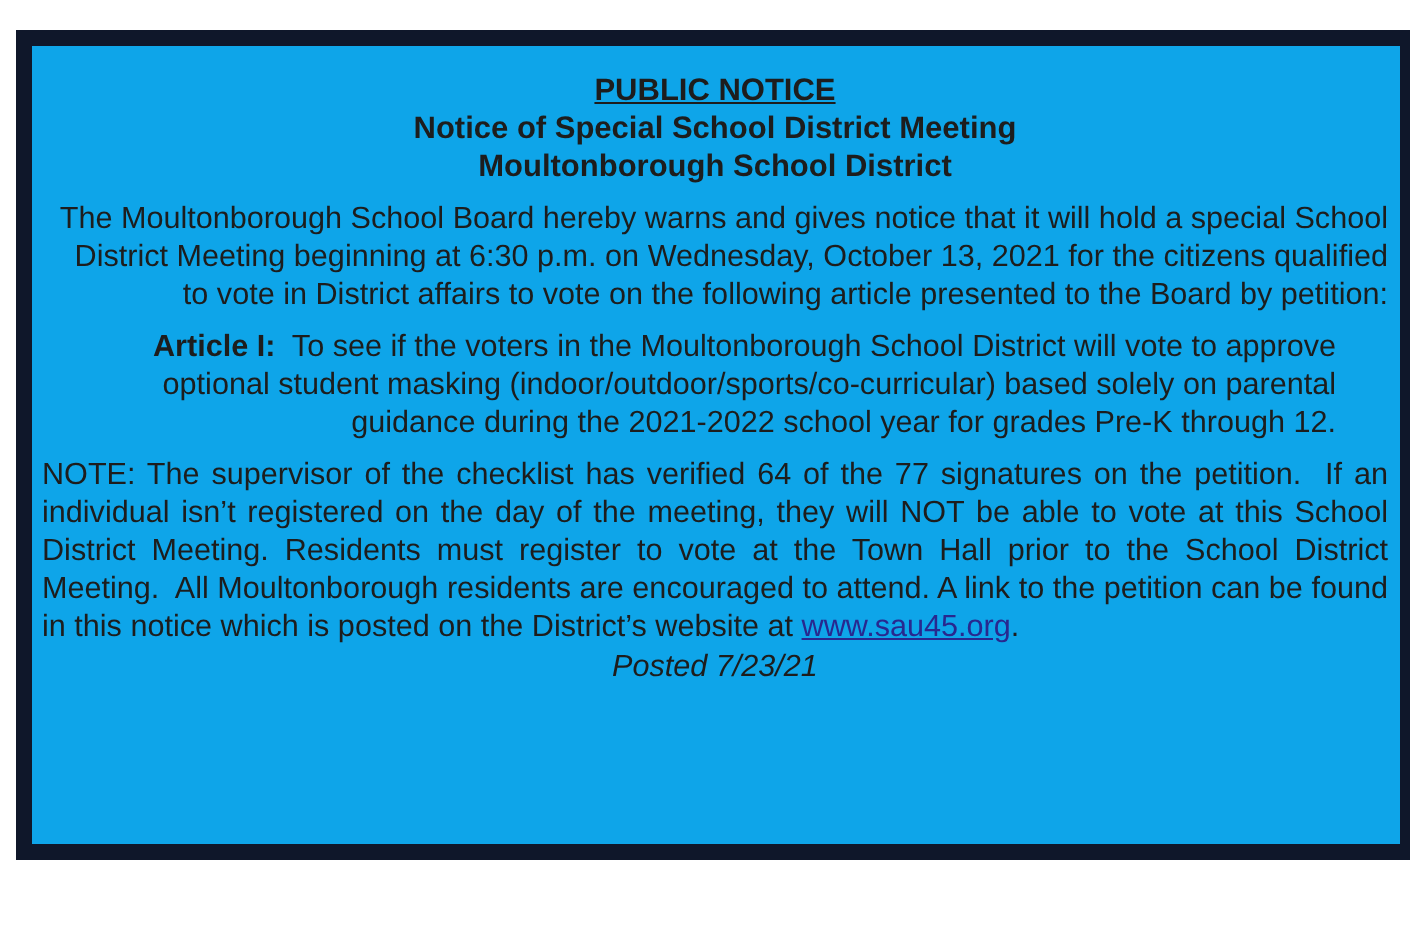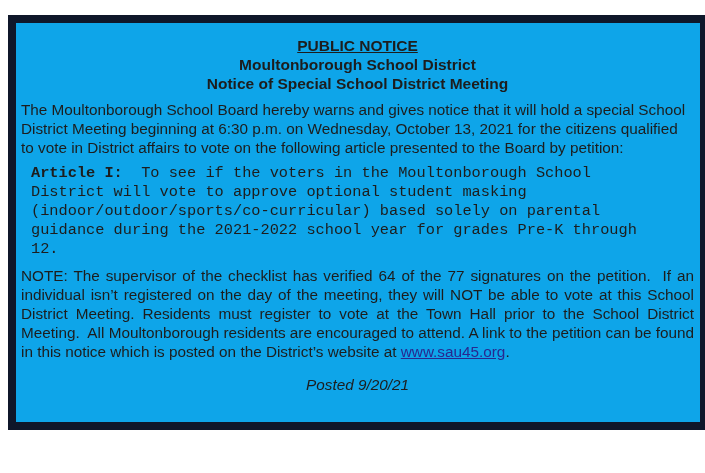--- a/index.html
+++ b/index.html
@@ -36,55 +36,54 @@
   .title {
     font-weight: bold;
     text-decoration: underline;
   }
   .bold { font-weight: bold; }
   .para {
     margin: 0 0 7px 0;
     font-size: 15.3px;
     line-height: 19px;
     white-space: pre-wrap;
-    text-align: left;
+    text-align: right;
   }
   .article {
     margin-left: 10px;
     margin-right: 26px;
-    font-family: Liberation Mono, monospace;
   }
   .note {
     text-align: justify;
-    margin-bottom: 14px;
+    margin-bottom: 1px;
   }
   .link {
     color: #28288f;
     text-decoration: underline;
     cursor: pointer;
   }
   .posted {
     margin: 0;
     text-align: center;
     font-style: italic;
     font-size: 15.3px;
     line-height: 19px;
   }
 </style>
 </head>
 <body>
 
 <div class="sheet">
   <div class="header">
     <div class="h-line title">PUBLIC NOTICE</div>
+    <div class="h-line bold">Notice of Special School District Meeting</div>
     <div class="h-line bold">Moultonborough School District</div>
-    <div class="h-line bold">Notice of Special School District Meeting</div>
   </div>
 
   <p class="para">The Moultonborough School Board hereby warns and gives notice that it will hold a special School District Meeting beginning at 6:30 p.m. on Wednesday, October 13, 2021 for the citizens qualified to vote in District affairs to vote on the following article presented to the Board by petition:</p>
 
   <p class="para article"><span class="bold">Article I:</span><span>  To see if the voters in the Moultonborough School District will vote to approve optional student masking (indoor/outdoor/sports/co-curricular) based solely on parental guidance during the 2021-2022 school year for grades Pre-K through 12.</span></p>
 
 
   <p class="para note"><span>NOTE: The supervisor of the checklist has verified 64 of the 77 signatures on the petition.  If an individual isn’t registered on the day of the meeting, they will NOT be able to vote at this School District Meeting. Residents must register to vote at the Town Hall prior to the School District Meeting.  All Moultonborough residents are encouraged to attend. A link to the petition can be found in this notice which is posted on the District’s website at </span><a class="link">www.sau45.org</a><span>.</span></p>
 
-  <p class="posted">Posted 9/20/21</p>
+  <p class="posted">Posted 7/23/21</p>
 </div>
 
 </body></html>

